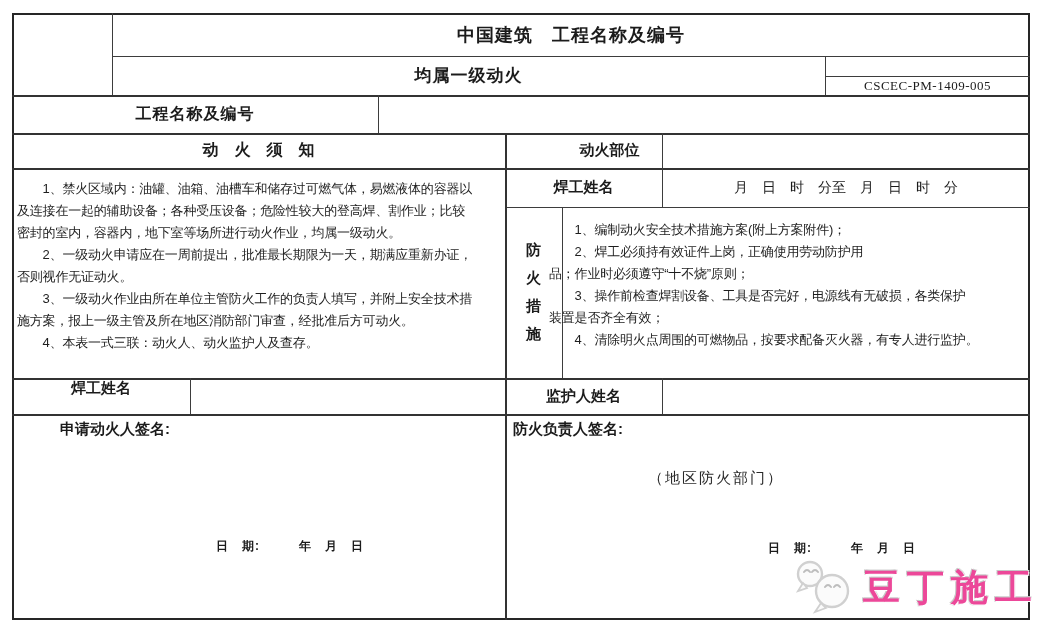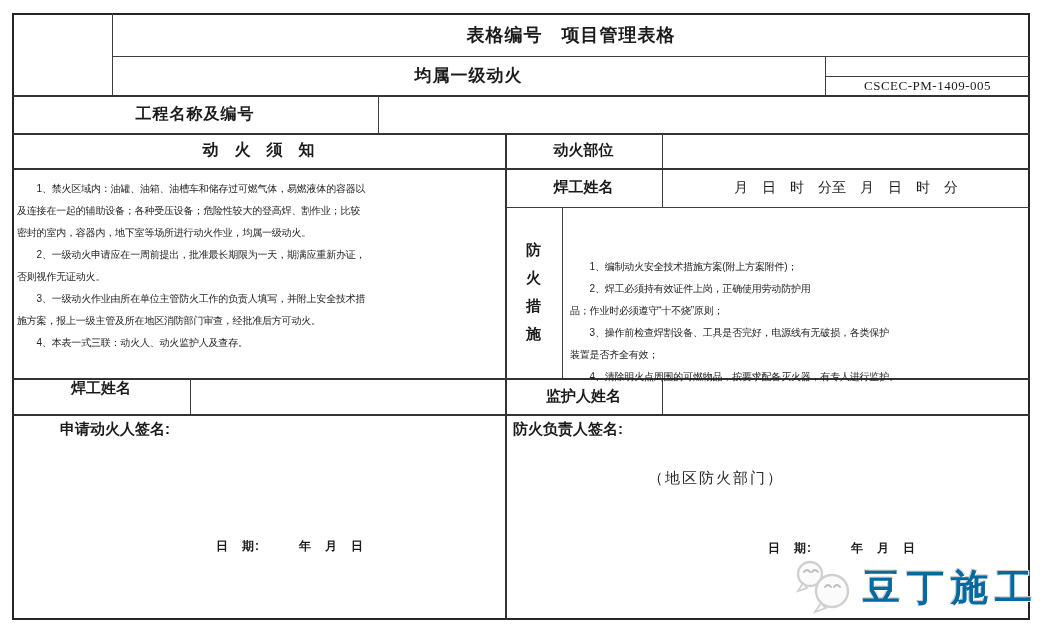--- a/index.html
+++ b/index.html
@@ -11,36 +11,36 @@
     position:absolute;left:12px;top:13px;width:1014px;height:603px;
     border:2px solid #262626;background:transparent;
   }
   .hl{position:absolute;height:2px;background:#333333;}
   .hl.thin{height:1px;background:#3d3d3d;}
   .vl{position:absolute;width:1px;background:#3d3d3d;}
   .vl.thick{width:2px;background:#333333;}
   .cell{position:absolute;display:flex;align-items:center;justify-content:center;text-align:center;}
   .bold{font-weight:bold;}
   .body-text{
-    position:absolute;white-space:pre-wrap;font-size:10px;line-height:22px;
+    position:absolute;white-space:pre-wrap;font-size:13px;line-height:22px;
     letter-spacing:-0.2px;color:#1e1e1e;text-align:left;
   }
   .vertical-label{
     position:absolute;display:flex;flex-direction:column;align-items:center;
     justify-content:center;gap:9px;font-weight:bold;font-size:15px;
   }
   .sign-label{position:absolute;font-weight:bold;font-size:15px;}
   .date-line{position:absolute;font-weight:bold;font-size:12px;letter-spacing:1px;}
   .dept-note{position:absolute;font-size:15px;color:#2a2a2a;font-family:Liberation Mono, monospace;}
   .form-no{font-family:"Liberation Serif",serif;letter-spacing:0.5px;}
   .watermark{
     position:absolute;left:791px;top:556px;display:flex;align-items:center;gap:8px;
   }
   .wm-text{
-    font-size:37px;font-weight:bold;letter-spacing:7px;color:#0369a1;
+    font-size:37px;font-weight:bold;letter-spacing:7px;color:#ec4899;
     text-shadow:1px 1px 0 #ffffff,-1px -1px 0 #c6c6c6,1px -1px 0 #dddddd,-1px 1px 0 #e6e6e6;
     font-family:"Liberation Sans",sans-serif;white-space:nowrap;
   }
 </style>
 </head>
 <body>
 
 <div class="page">
 
   <div class="outer"></div>
@@ -56,50 +56,50 @@
 
   <div class="vl" style="left:112px;top:13px;height:82px;"></div>
   <div class="vl" style="left:825px;top:56px;height:39px;"></div>
   <div class="vl" style="left:378px;top:95px;height:38px;"></div>
   <div class="vl thick" style="left:505px;top:133px;height:487px;"></div>
   <div class="vl" style="left:662px;top:133px;height:74px;"></div>
   <div class="vl" style="left:562px;top:207px;height:171px;"></div>
   <div class="vl" style="left:190px;top:378px;height:36px;"></div>
   <div class="vl" style="left:662px;top:378px;height:36px;"></div>
 
-  <div class="cell bold" style="left:112px;top:13px;width:918px;height:43px;font-size:18px;letter-spacing:1px;">表格编号　项目管理表格</div>
+  <div class="cell bold" style="left:112px;top:13px;width:918px;height:43px;font-size:18px;letter-spacing:1px;">中国建筑　工程名称及编号</div>
   <div class="cell bold" style="left:112px;top:56px;width:713px;height:39px;font-size:17px;letter-spacing:1px;">均属一级动火</div>
   <div class="cell form-no" style="left:825px;top:76px;width:205px;height:19px;font-size:13px;">CSCEC-PM-1409-005</div>
 
   <div class="cell bold" style="left:12px;top:95px;width:366px;height:38px;font-size:16px;letter-spacing:1px;">工程名称及编号</div>
   <div class="cell" style="left:378px;top:95px;width:652px;height:38px;font-size:14px;"></div>
 
   <div class="cell bold" style="left:12px;top:133px;width:493px;height:35px;font-size:16px;">动　火　须　知</div>
-  <div class="cell bold" style="left:505px;top:133px;width:157px;height:35px;font-size:15px;">动火部位</div>
+  <div class="cell bold" style="left:505px;top:133px;width:157px;height:35px;font-size:15px;padding-left:26px;">动火部位</div>
   <div class="cell" style="left:662px;top:133px;width:368px;height:35px;font-size:14px;"></div>
 
   <div class="cell bold" style="left:505px;top:168px;width:157px;height:39px;font-size:15px;">焊工姓名</div>
   <div class="cell" style="left:662px;top:168px;width:368px;height:39px;font-size:14px;">月　日　时　分至　月　日　时　分</div>
 
   <div class="body-text" style="left:17px;top:178px;width:486px;">　　1、禁火区域内：油罐、油箱、油槽车和储存过可燃气体，易燃液体的容器以
 及连接在一起的辅助设备；各种受压设备；危险性较大的登高焊、割作业；比较
 密封的室内，容器内，地下室等场所进行动火作业，均属一级动火。
 　　2、一级动火申请应在一周前提出，批准最长期限为一天，期满应重新办证，
 否则视作无证动火。
 　　3、一级动火作业由所在单位主管防火工作的负责人填写，并附上安全技术措
 施方案，报上一级主管及所在地区消防部门审查，经批准后方可动火。
 　　4、本表一式三联：动火人、动火监护人及查存。</div>
 
   <div class="vertical-label" style="left:505px;top:207px;width:57px;height:171px;">
     <span>防</span>
     <span>火</span>
     <span>措</span>
     <span>施</span>
   </div>
-  <div class="body-text" style="left:570px;top:219px;width:456px;margin-top:37px;">　　1、编制动火安全技术措施方案(附上方案附件)；
+  <div class="body-text" style="left:549px;top:219px;width:456px;">　　1、编制动火安全技术措施方案(附上方案附件)；
 　　2、焊工必须持有效证件上岗，正确使用劳动防护用
 品；作业时必须遵守“十不烧”原则；
 　　3、操作前检查焊割设备、工具是否完好，电源线有无破损，各类保护
 装置是否齐全有效；
 　　4、清除明火点周围的可燃物品，按要求配备灭火器，有专人进行监护。</div>
 
   <div class="cell bold" style="left:12px;top:370px;width:178px;height:36px;font-size:15px;">焊工姓名</div>
   <div class="cell" style="left:190px;top:378px;width:315px;height:36px;font-size:14px;"></div>
   <div class="cell bold" style="left:505px;top:378px;width:157px;height:36px;font-size:15px;">监护人姓名</div>
   <div class="cell" style="left:662px;top:378px;width:368px;height:36px;font-size:14px;"></div>

